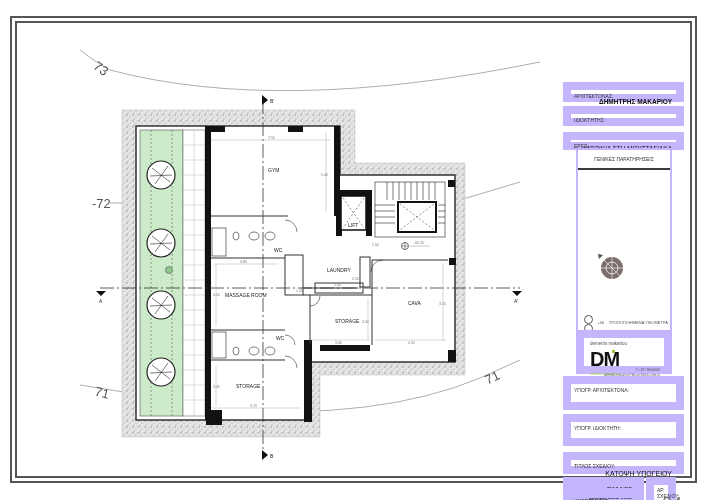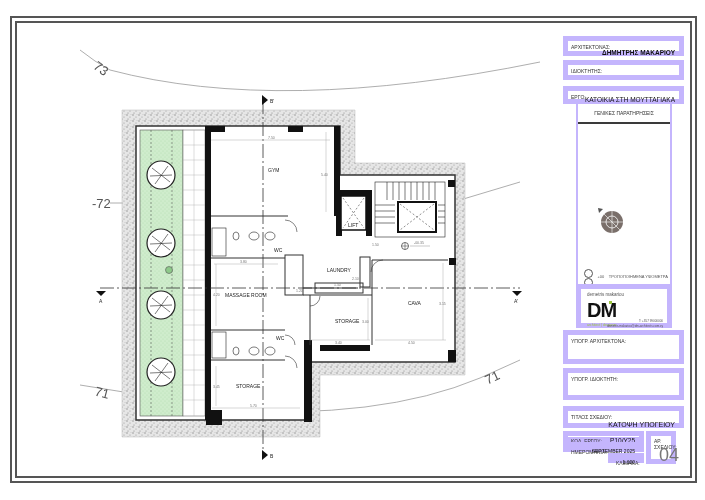--- a/index.html
+++ b/index.html
@@ -1,20 +1,20 @@
 <!DOCTYPE html>
 <html><head>
 <meta charset="utf-8">
 <style>
   html, body { margin:0; padding:0; background:#ffffff; }
   body { width:705px; height:500px; position:relative; overflow:hidden; font-family:"Liberation Sans", sans-serif; color:#222; }
   .frame-outer { position:absolute; left:10px; top:16px; width:687px; height:467px; border:2px solid #555; box-sizing:border-box; }
   .frame-inner { position:absolute; left:15px; top:21px; width:677px; height:457px; border:2px solid #555; box-sizing:border-box; }
   svg.plan { position:absolute; left:0; top:0; }
-  .tb-box { position:absolute; border:5px solid #c4b5fd; background:#fff; box-sizing:border-box; }
+  .tb-box { position:absolute; border:8px solid #c4b5fd; background:#fff; box-sizing:border-box;margin-top:46px; }
   .tb-label { position:absolute; font-size:5px; color:#333; text-transform:uppercase; }
   .tb-value { position:absolute; font-size:6.5px; color:#111; right:4px; white-space:nowrap; }
   .big-num { position:absolute; font-size:18px; color:#777; }
   .small { font-size:4px; color:#555; }
   .logo-dm { position:absolute; font-weight:bold; font-size:20px; color:#111; letter-spacing:-1px; }
   .dim { font-size:3.5px; fill:#777; }
   .room { font-size:5px; fill:#222; font-family:"Liberation Sans", sans-serif; }
   .contour-lbl { font-size:13px; fill:#555; font-family:"Liberation Sans", sans-serif; }
 </style>
 </head>

